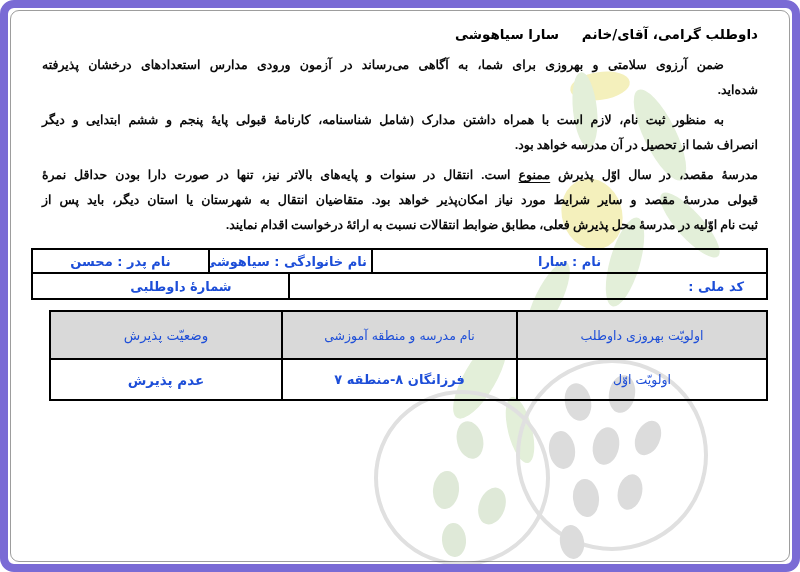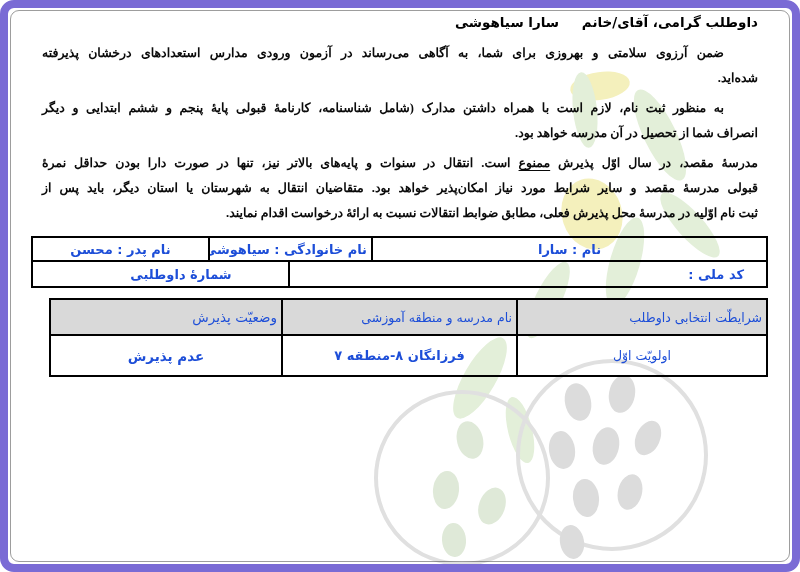--- a/index.html
+++ b/index.html
@@ -11,21 +11,21 @@
     position:absolute;inset:0;border:8px solid var(--frame,#7a6bd5);
     border-radius:14px;box-sizing:border-box;pointer-events:none;z-index:3;
   }
   .frame-inner-line{
     position:absolute;inset:10px;border:1px solid #4d4d4d;border-radius:9px;
     box-sizing:border-box;pointer-events:none;z-index:2;opacity:.55;
   }
   .watermark{position:absolute;inset:0;z-index:0;}
   .content{position:absolute;inset:8px;z-index:1;}
   .greeting{
-    margin:2px 34px 0 34px;font-size:13.5px;font-weight:bold;color:#000;
+    margin:14px 34px 0 34px;font-size:13.5px;font-weight:bold;color:#000;
     line-height:25px;text-align:right;
   }
   .greeting .name{margin-inline-start:18px;}
   .para{
     margin:0 34px;font-size:12.5px;font-weight:bold;color:#0a0a0a;line-height:25px;font-family:Liberation Serif, serif;
   }
   .p1{margin-top:6px;} .p2{margin-top:5px;} .p3{margin-top:5px;}
   .line{text-align:justify;text-align-last:justify;}
   .line.first{text-indent:34px;}
   .line.last{text-align-last:right;}
@@ -39,21 +39,21 @@
   .t1a{width:735px;margin:10px 24px 0 auto;}
   .t1a td{height:24px;}
   .t1a .c-name{width:395px;}
   .t1a .c-family{width:163px;text-align:center;}
   .t1a .c-father{width:177px;}
   .t1b{width:735px;margin:-2px 24px 0 auto;}
   .t1b td{height:26px;}
   .t1b .c-code{width:478px;text-align:right;padding-right:22px;}
   .t1b .c-cand{width:257px;padding-left:45px;}
   .t2{width:717px;margin:10px 24px 0 auto;}
-  .t2 th{height:36px;background:var(--header-bg,#d9d9d9);font-weight:normal;font-size:12.5px;text-align:right;}
+  .t2 th{height:48px;background:var(--header-bg,#d9d9d9);font-weight:normal;font-size:12.5px;}
   .t2 td{height:41px;}
   .t2 .c-priority{width:250px;font-weight:normal;font-size:12.5px;}
   .t2 .c-school{width:235px;}
   .t2 .c-status{width:232px;font-size:13.5px;}
   .wm-leaf{fill:var(--wm-green,#e3efd9);}
   .wm-leaf-y{fill:var(--wm-yellow,#f4f0bc);}
   .wm-circle{fill:none;stroke:var(--wm-grey,#e0e0e0);stroke-width:4;}
   .wm-dot{fill:var(--wm-dot,#dcdcdc);}
   .wm-dot-g{fill:var(--wm-dot-green,#dfe9d8);}
 </style>
@@ -130,21 +130,21 @@
           <tr>
         <td class="c-code">کد ملی :</td>
         <td class="c-cand">شمارهٔ داوطلبی</td>
       </tr>
     </tbody>
       </table>
 
     <table class="t2">
       <tbody>
           <tr>
-        <th class="c-priority">شرایطّت انتخابی داوطلب</th>
+        <th class="c-priority">اولویّت بهروزی داوطلب</th>
         <th class="c-school">نام مدرسه و منطقه آموزشی</th>
         <th class="c-status">وضعیّت پذیرش</th>
       </tr>
       <tr>
         <td class="c-priority">اولویّت اوّل</td>
         <td class="c-school">فرزانگان ۸-منطقه ۷</td>
         <td class="c-status">عدم پذیرش</td>
       </tr>
 
     </tbody>

